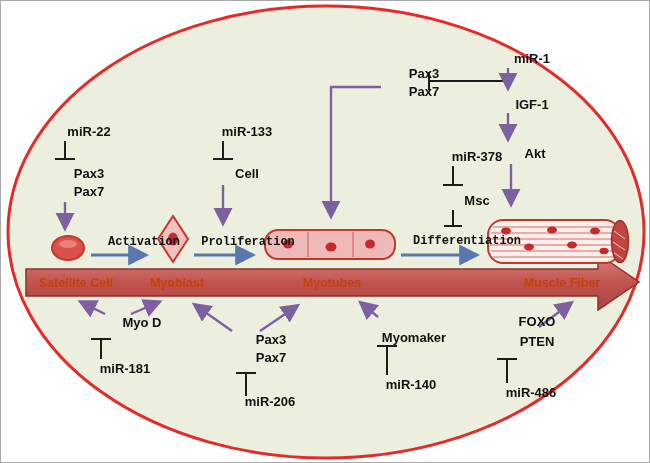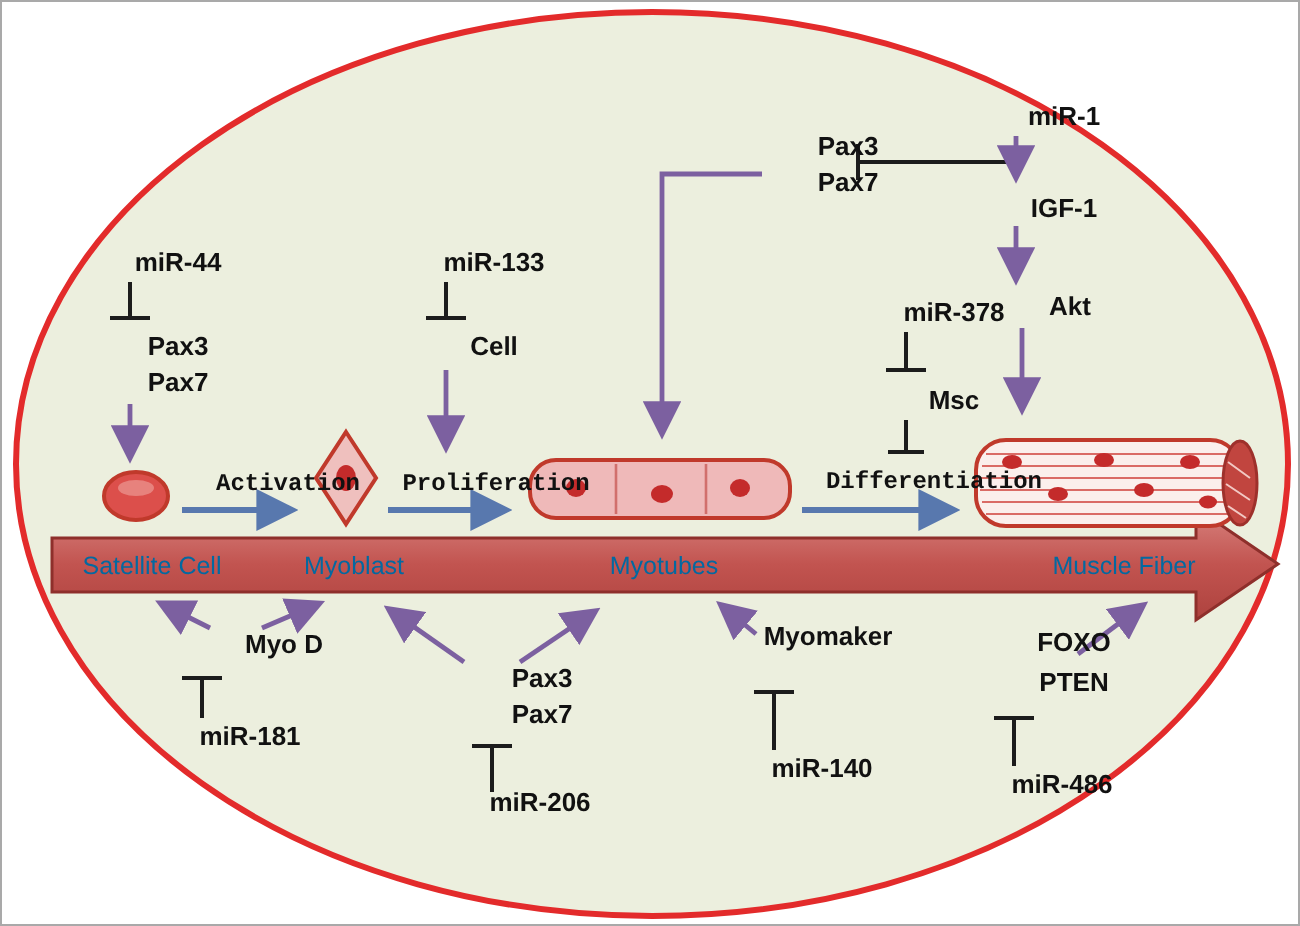--- a/index.html
+++ b/index.html
@@ -9,21 +9,21 @@
     font-family:"Liberation Sans",sans-serif;
   }
   #diagram-svg{position:absolute;left:0;top:0;width:650px;height:463px;}
   .lbl{
     position:absolute;transform:translate(-50%,-50%);
     font-weight:700;font-size:13px;color:#111;white-space:nowrap;line-height:1;padding-left:48px;
   }
   .small{font-size:12px;font-family:Liberation Mono, monospace;}
   .stage-label{
     position:absolute;transform:translate(-50%,-50%);
-    font-weight:400;font-size:12.5px;color:#0369a1;white-space:nowrap;line-height:1;
+    font-weight:700;font-size:12.5px;color:#c2410c;white-space:nowrap;line-height:1;
   }
   .purple{stroke:#7C60A0;stroke-width:2.4;fill:none;}
   .blue{stroke:#5878AE;stroke-width:3;fill:none;}
   .inhib{stroke:#1c1c1c;stroke-width:2;fill:none;}
   .cellstroke{stroke:#C0392B;stroke-width:2;}
 </style>
 </head>
 <body>
 
 <div id="stage">
@@ -99,21 +99,21 @@
     <path class="purple" marker-end="url(#mpurple)" d="M231,330 L194,304"></path>
     <path class="purple" marker-end="url(#mpurple)" d="M259,330 L296,305"></path>
     <path class="purple" marker-end="url(#mpurple)" d="M377,316 L360,302"></path>
     <path class="purple" marker-end="url(#mpurple)" d="M538,326 L570,302"></path>
 
     <path class="blue" marker-end="url(#mblue)" d="M90,254 H144"></path>
     <path class="blue" marker-end="url(#mblue)" d="M193,254 H251"></path>
     <path class="blue" marker-end="url(#mblue)" d="M400,254 H475"></path>
   </svg>
 
-  <div class="lbl" style="left:64px;top:130px">miR-44</div>
+  <div class="lbl" style="left:64px;top:130px">miR-22</div>
   <div class="lbl" style="left:64px;top:172px">Pax3</div>
   <div class="lbl" style="left:64px;top:190px">Pax7</div>
 
   <div class="lbl" style="left:222px;top:130px">miR-133</div>
   <div class="lbl" style="left:222px;top:172px">Cell</div>
 
   <div class="lbl" style="left:399px;top:72px">Pax3</div>
   <div class="lbl" style="left:399px;top:90px">Pax7</div>
   <div class="lbl" style="left:507px;top:57px">miR-1</div>
   <div class="lbl" style="left:507px;top:103px">IGF-1</div>
@@ -128,19 +128,19 @@
   <div class="stage-label" style="left:75px;top:282px">Satellite Cell</div>
   <div class="stage-label" style="left:176px;top:282px">Myoblast</div>
   <div class="stage-label" style="left:331px;top:282px">Myotubes</div>
   <div class="stage-label" style="left:561px;top:282px">Muscle Fiber</div>
 
   <div class="lbl" style="left:117px;top:321px">Myo D</div>
   <div class="lbl" style="left:100px;top:367px">miR-181</div>
   <div class="lbl" style="left:246px;top:338px">Pax3</div>
   <div class="lbl" style="left:246px;top:356px">Pax7</div>
   <div class="lbl" style="left:245px;top:400px">miR-206</div>
-  <div class="lbl" style="left:389px;top:317px">Myomaker</div>
+  <div class="lbl" style="left:389px;top:336px">Myomaker</div>
   <div class="lbl" style="left:386px;top:383px">miR-140</div>
   <div class="lbl" style="left:512px;top:320px">FOXO</div>
   <div class="lbl" style="left:512px;top:340px">PTEN</div>
   <div class="lbl" style="left:506px;top:391px">miR-486</div>
 
 </div>
 
 </body></html>

